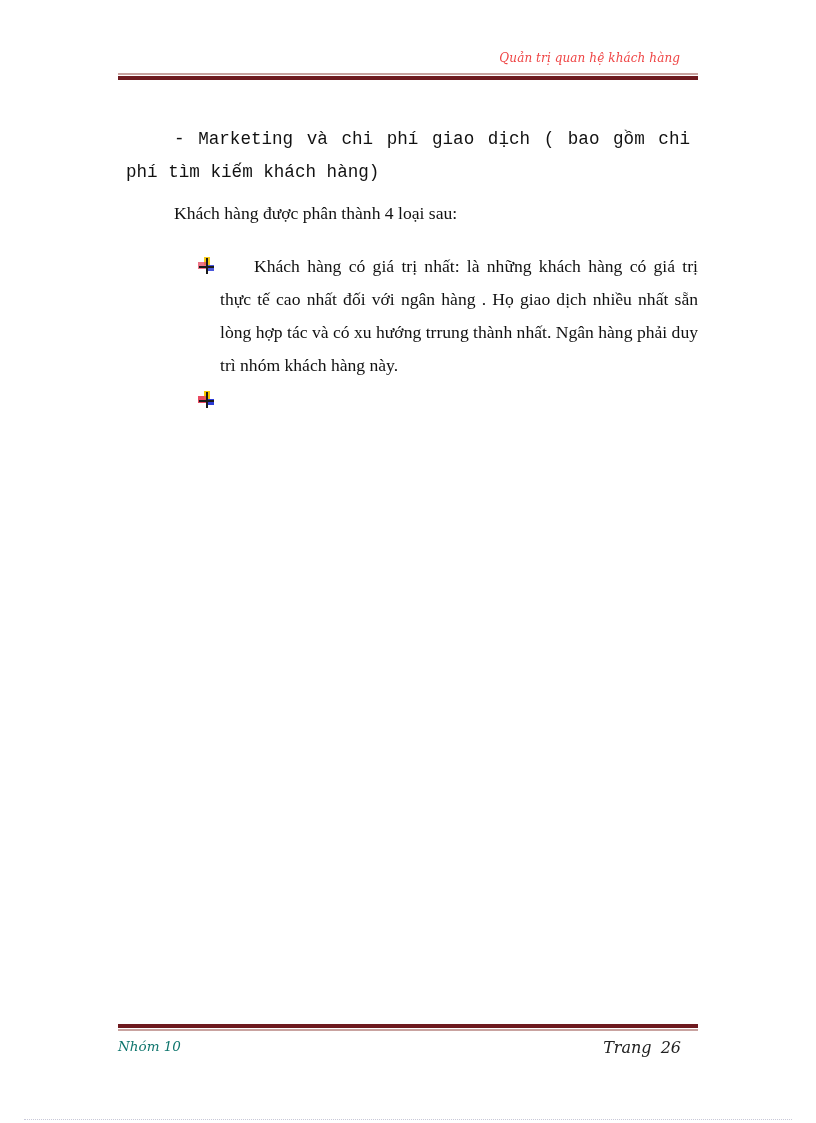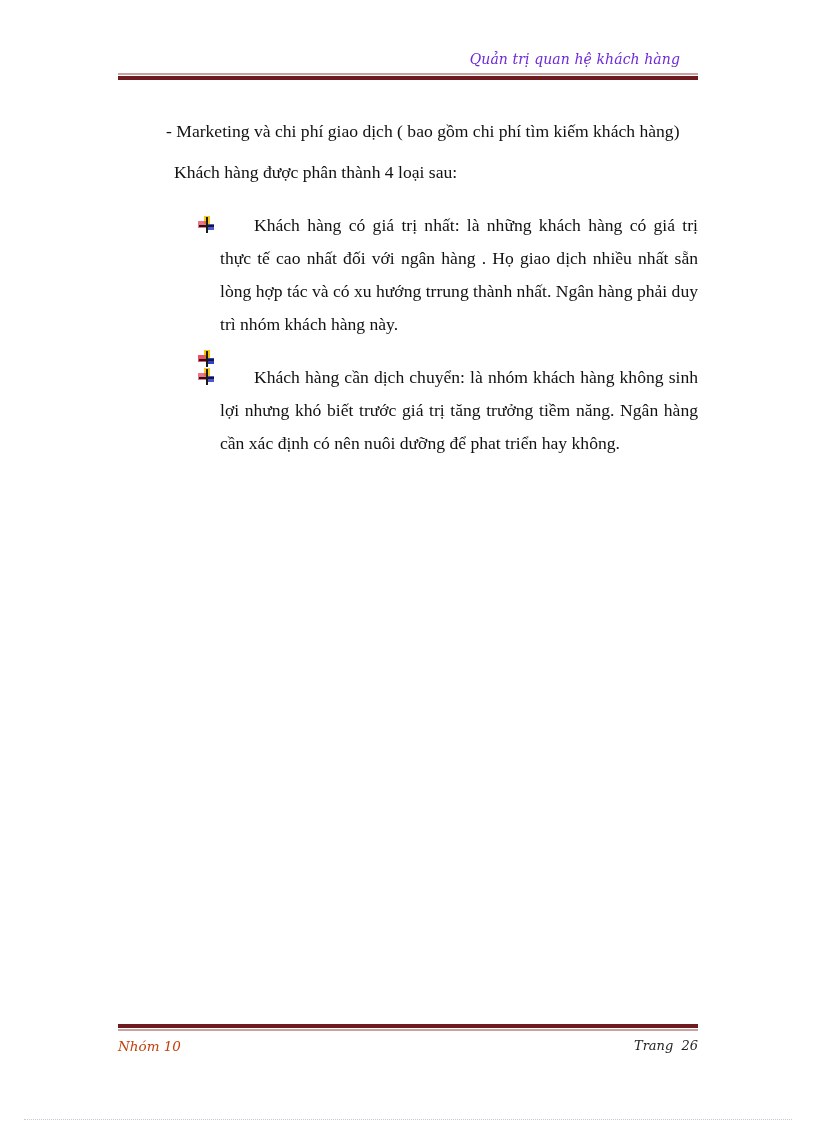--- a/index.html
+++ b/index.html
@@ -21,22 +21,22 @@
       top: 48px;
       width: 580px;
       height: 32px;
     }
     .header-title {
       position: absolute;
       right: 18px;
       top: 3px;
       font-family: "DejaVu Serif", serif;
       font-style: italic;
-      font-size: 14px;
-      color: #6d28d9;
+      font-size: 12px;
+      color: #ef4444;
       letter-spacing: 0.1px;
     }
     .rule-thin {
       position: absolute;
       left: 0;
       width: 100%;
       height: 2px;
       background: #c9a3a0;
     }
     .rule-thick {
@@ -51,22 +51,23 @@
 
     .body-text {
       position: absolute;
       left: 118px;
       top: 115px;
       width: 580px;
       font-size: 17.6px;
       line-height: 33px;
     }
     .para {
-      margin: 0;
+      margin: 8px;
       text-align: justify;
+      font-family: Liberation Mono, monospace;
     }
     .para.indent {
       text-indent: 48px;
     }
     .intro {
       margin: 8px;
       padding-left: 48px;
     }
     .bullet-item {
       position: relative;
@@ -100,29 +101,29 @@
     }
     .page-footer .rule-thick { top: 0; }
     .page-footer .rule-thin { top: 5px; }
     .footer-left {
       position: absolute;
       left: 0;
       top: 14px;
       font-family: "DejaVu Serif", serif;
       font-style: italic;
       font-size: 13.5px;
-      color: #c2410c;
+      color: #0f766e;
     }
     .footer-right {
       position: absolute;
-      right: 0;
+      right: 17px;
       top: 14px;
       font-family: "DejaVu Serif", serif;
       font-style: italic;
-      font-size: 13px;
+      font-size: 16px;
       color: #222222;
       word-spacing: 4px;
     }
     .page-edge {
       position: absolute;
       left: 24px;
       right: 24px;
       top: 1119px;
       height: 0;
       border-top: 1px dotted #c8c8d8;
@@ -173,21 +174,20 @@
   </div>
 
   <div class="bullet-item">
     <svg class="bullet-icon" viewBox="0 0 17 17">
       <rect x="6" y="0" width="6" height="8" fill="#f5c400" opacity="0.9"></rect>
       <rect x="0" y="5" width="8" height="7" fill="#e8475f" opacity="0.75"></rect>
       <rect x="9" y="8" width="7" height="6" fill="#2b3bd6" opacity="0.85"></rect>
       <rect x="8" y="1" width="2" height="16" fill="#1a1a1a"></rect>
       <rect x="1" y="9" width="15" height="2" fill="#1a1a1a"></rect>
     </svg>
-    <span class="bullet-text">Khách hàng cần dịch chuyển: là nhóm khách hàng không sinh lợi nhưng khó biết trước giá trị tăng trưởng tiềm năng. Ngân hàng cần xác định có nên nuôi dưỡng để phat triển hay không.</span>
   </div>
 
 </div>
 
 <div class="page-footer">
   <div class="rule-thick"></div>
   <div class="rule-thin"></div>
   <span class="footer-left">Nhóm 10</span>
   <span class="footer-right">Trang 26</span>
 </div>

